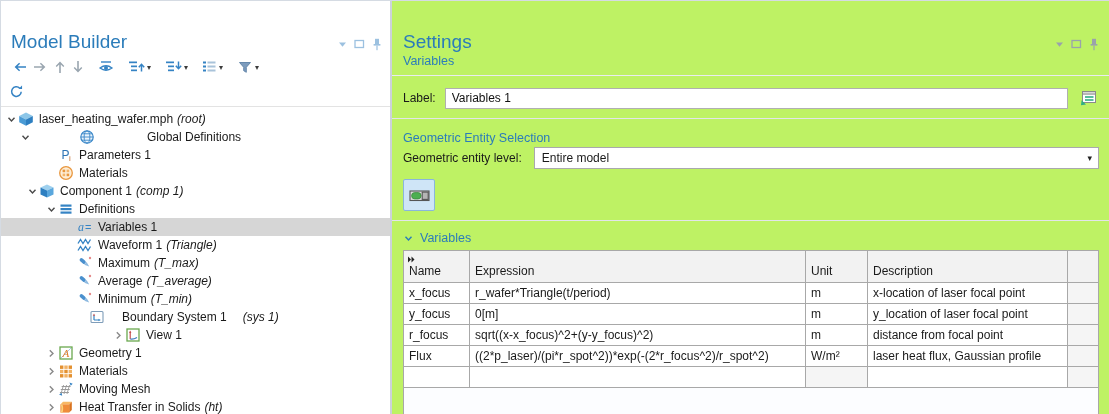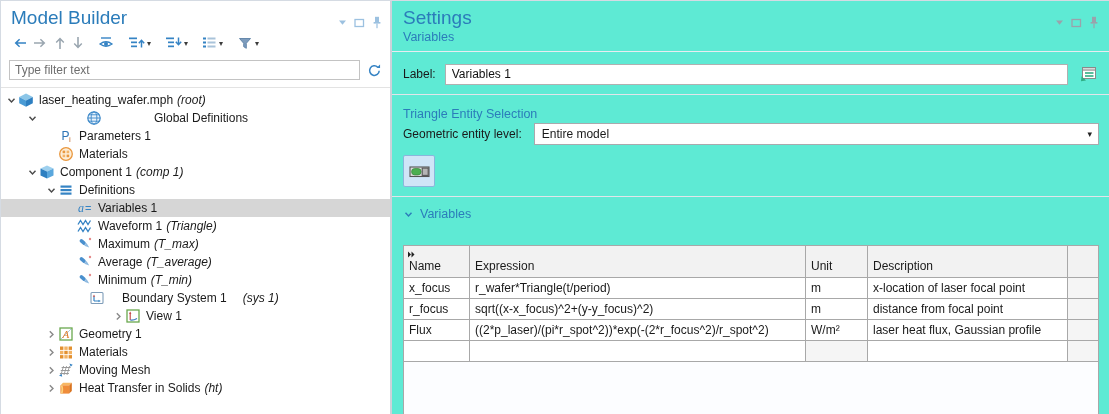--- a/index.html
+++ b/index.html
@@ -4,54 +4,54 @@
 <style>
   html,body{margin:0;padding:0;}
   body{
     width:1109px;height:414px;overflow:hidden;
     font-family:"Liberation Sans",sans-serif;font-size:12px;color:#1a1a1a;
     background:#fff;
   }
   .app{display:flex;width:1109px;height:414px;box-sizing:border-box;border-top:1px solid #d5dbe3;border-left:1px solid #d5dbe3;}
   
   .mb-panel{width:391px;min-width:391px;box-sizing:border-box;background:#fff;border-right:2px solid #ccd2da;display:flex;flex-direction:column;}
-  .panel-head{display:flex;align-items:flex-end;padding:5px 8px 0 10px;}
+  .panel-head{display:flex;align-items:center;padding:5px 8px 0 10px;margin-top:24px;}
   .panel-title{font-size:19px;color:var(--accent,#2b7cba);flex:1;line-height:23px;white-space:nowrap;}
   .win-icons{display:flex;gap:7px;margin-top:5px;align-items:center;}
   .win-icon{display:flex;align-items:center;}
   .mb-toolbar{display:flex;align-items:center;padding:5px 6px 4px 8px;}
   .tb-btn{display:flex;align-items:center;justify-content:center;height:20px;padding:0 3px;cursor:default;}
   .tb-btn.gap{margin-left:8px;}
   .tb-caret{font-size:8px;color:#3c3c3c;margin-left:2px;line-height:8px;}
   .filter-row{display:flex;align-items:center;padding:2px 8px 7px 8px;gap:7px;border-bottom:1px solid #e3e3e3;}
   .filter-input{flex:1;height:18px;border:1px solid #c3c3c3;padding:0 5px;font:inherit;font-size:12px;color:#333;background:#fff;}
   .filter-input::placeholder{color:#6e6e6e;}
   .refresh-btn{display:flex;align-items:center;}
   .tree{flex:1;overflow:hidden;padding-top:3px;}
   .tree-row{display:flex;align-items:center;height:18px;white-space:nowrap;}
   .tree-row.selected{background:var(--selection,#d6d6d6);}
   .chev{width:13px;min-width:13px;display:flex;justify-content:center;align-items:center;}
   .ticon{width:16px;min-width:16px;height:16px;margin-right:5px;display:flex;align-items:center;justify-content:center;}
   .tsuffix{font-style:italic;margin-left:4px;}
   
-  .st-panel{flex:1;background:#5eead4;display:flex;flex-direction:column;padding:5px 10px 0 11px;box-sizing:border-box;min-width:0;}
+  .st-panel{flex:1;background:#bef264;display:flex;flex-direction:column;padding:5px 10px 0 11px;box-sizing:border-box;min-width:0;}
   .st-sub{color:var(--accent,#2b7cba);font-size:12.5px;margin-top:1px;}
   hr.sep{border:none;border-top:1px solid #e2e5ea;margin:9px -10px 0 -11px;}
   hr.sub-sep{border-top:1px solid #e9ecf1;margin-top:7px;}
   .label-row{display:flex;align-items:center;margin-top:11px;gap:9px;}
   .label-input{flex:1;height:19px;border:1px solid #b0b0b0;background:#fff;padding:0 6px;font:inherit;font-size:12px;color:#111;}
   .label-btn{width:22px;height:22px;display:flex;align-items:center;justify-content:center;}
   .section-title{color:var(--accent,#2b7cba);margin-top:12px;font-size:12.5px;}
   .level-row{display:flex;align-items:center;margin-top:2px;}
   .level-label{margin-right:12px;white-space:nowrap;}
   .dropdown{flex:1;height:20px;border:1px solid #a9a9ad;background:#fff;display:flex;align-items:center;padding:0 7px;position:relative;cursor:default;}
   .dd-caret{position:absolute;right:6px;top:4px;font-size:9px;color:#222;line-height:12px;}
   .toggle-btn{width:30px;height:30px;margin-top:10px;background:#cfe5f7;border:1px solid #8ab6dc;border-radius:2px;display:flex;align-items:center;justify-content:center;}
   .vars-head{display:flex;align-items:center;gap:6px;margin-top:10px;color:var(--accent,#2b7cba);font-size:12.5px;}
-  .vtable{margin-top:24px;border-collapse:collapse;table-layout:fixed;width:100%;background:#fff;}
+  .vtable{margin-top:5px;border-collapse:collapse;table-layout:fixed;width:100%;background:#fff;}
   .vtable th,.vtable td{border:1px solid var(--table-border,#a8a8a8);padding:0 4px 0 5px;text-align:left;font-weight:normal;overflow:hidden;white-space:nowrap;font-size:12px;}
   .vtable th{background:#f2f2f2;height:27px;vertical-align:bottom;padding-bottom:4px;position:relative;}
   .vtable td{height:20px;}
   .vtable td.gray{background:#f5f5f5;}
   .col-handle{position:absolute;top:1px;left:3px;}
   .table-tail{flex:1;border-left:1px solid var(--table-border,#a8a8a8);border-right:1px solid var(--table-border,#a8a8a8);background:#fcfdff;}
 </style>
 </head>
 <body>
 
@@ -140,21 +140,20 @@
           <span class="tb-caret">▾</span>
         </div>
         <div class="tb-btn gap">
           <span><svg width="16" height="14" viewBox="0 0 16 14">
               <path d="M2.5 2.5h11L9.3 7.3v5l-2.6-1.6V7.3z" fill="#7d9cbd" stroke="#5c81a6" stroke-width="0.9"></path>
             </svg></span>
           <span class="tb-caret">▾</span>
         </div>
       </div>
     <div class="filter-row">
-      <input class="filter-input" placeholder="Type filter text" style="">
       <span class="refresh-btn" id="refresh-btn">
           <svg width="15" height="15" viewBox="0 0 16 16">
             <path d="M13 8.2a5.1 5.1 0 1 1-1.5-3.7" fill="none" stroke="#3583c4" stroke-width="1.6"></path>
             <path d="M13.9 1.6v3.8h-3.8z" fill="#3583c4"></path>
           </svg>
         </span>
     </div>
     <div class="tree" id="tree">
         <div class="tree-row" style="padding-left: 4px;">
           <span class="chev">
@@ -165,21 +164,21 @@
           <span class="ticon">
             <svg width="16" height="16" viewBox="0 0 16 16">
               <polygon points="8,1.5 14.8,5 8,8.5 1.2,5" fill="#8cc6e8"></polygon>
               <polygon points="1.2,5 8,8.5 8,14.8 1.2,11.3" fill="#4a9bd5"></polygon>
               <polygon points="14.8,5 8,8.5 8,14.8 14.8,11.3" fill="#2d7fc1"></polygon>
             </svg>
           </span>
           <span class="tlabel">laser_heating_wafer.mph</span>
           <span class="tsuffix">(root)</span>
         </div>
-        <div class="tree-row" style="padding-left: 25px; gap: 47px;">
+        <div class="tree-row" style="padding-left: 18px; gap: 47px;">
           <span class="chev">
             <svg width="11" height="11" viewBox="0 0 11 11">
               <path d="M2.5 3.8L5.5 7l3-3.2" fill="none" stroke="#4a4a4a" stroke-width="1.4"></path>
             </svg>
           </span>
           <span class="ticon">
             <svg width="16" height="16" viewBox="0 0 16 16">
               <circle cx="8" cy="8" r="6.2" fill="#eaf4fc" stroke="#3a87c8" stroke-width="1.2"></circle>
               <ellipse cx="8" cy="8" rx="2.9" ry="6.2" fill="none" stroke="#3a87c8" stroke-width="0.9"></ellipse>
               <line x1="1.8" y1="8" x2="14.2" y2="8" stroke="#3a87c8" stroke-width="0.9"></line>
@@ -442,21 +441,21 @@
             <rect x="2.5" y="1.5" width="13" height="11" fill="#fff" stroke="#8a8a8a"></rect>
             <rect x="2.5" y="1.5" width="13" height="2.6" fill="#d9d9d9" stroke="#8a8a8a"></rect>
             <line x1="5" y1="7" x2="13.5" y2="7" stroke="#2fae84" stroke-width="1.6"></line>
             <line x1="5" y1="10" x2="13.5" y2="10" stroke="#2fae84" stroke-width="1.6"></line>
             <path d="M1 15.2l5-.6-4.4-4.4z" fill="#2fae84"></path>
           </svg>
         </span>
     </div>
     <hr class="sep">
 
-    <div class="section-title">Triangle Entity Selection</div>
+    <div class="section-title">Geometric Entity Selection</div>
     <div class="level-row">
       <span class="level-label">Geometric entity level:</span>
       <div class="dropdown">
         <span>Entire model</span>
         <span class="dd-caret" id="dd-caret">▾</span>
       </div>
     </div>
     <div class="toggle-btn" id="toggle-btn">
         <svg width="21" height="15" viewBox="0 0 21 15">
           <rect x="1" y="3" width="19" height="9.5" fill="#dcdcdc" stroke="#555" stroke-width="1.1"></rect>
@@ -496,20 +495,27 @@
         </thead>
         <tbody>
           <tr>
             <td>x_focus</td>
             <td>r_wafer*Triangle(t/period)</td>
             <td>m</td>
             <td>x-location of laser focal point</td>
             <td class="gray"></td>
           </tr>
           <tr>
+            <td>y_focus</td>
+            <td>0[m]</td>
+            <td>m</td>
+            <td>y_location of laser focal point</td>
+            <td class="gray"></td>
+          </tr>
+          <tr>
             <td>r_focus</td>
             <td>sqrt((x-x_focus)^2+(y-y_focus)^2)</td>
             <td>m</td>
             <td>distance from focal point</td>
             <td class="gray"></td>
           </tr>
           <tr>
             <td>Flux</td>
             <td>((2*p_laser)/(pi*r_spot^2))*exp(-(2*r_focus^2)/r_spot^2)</td>
             <td>W/m²</td>

